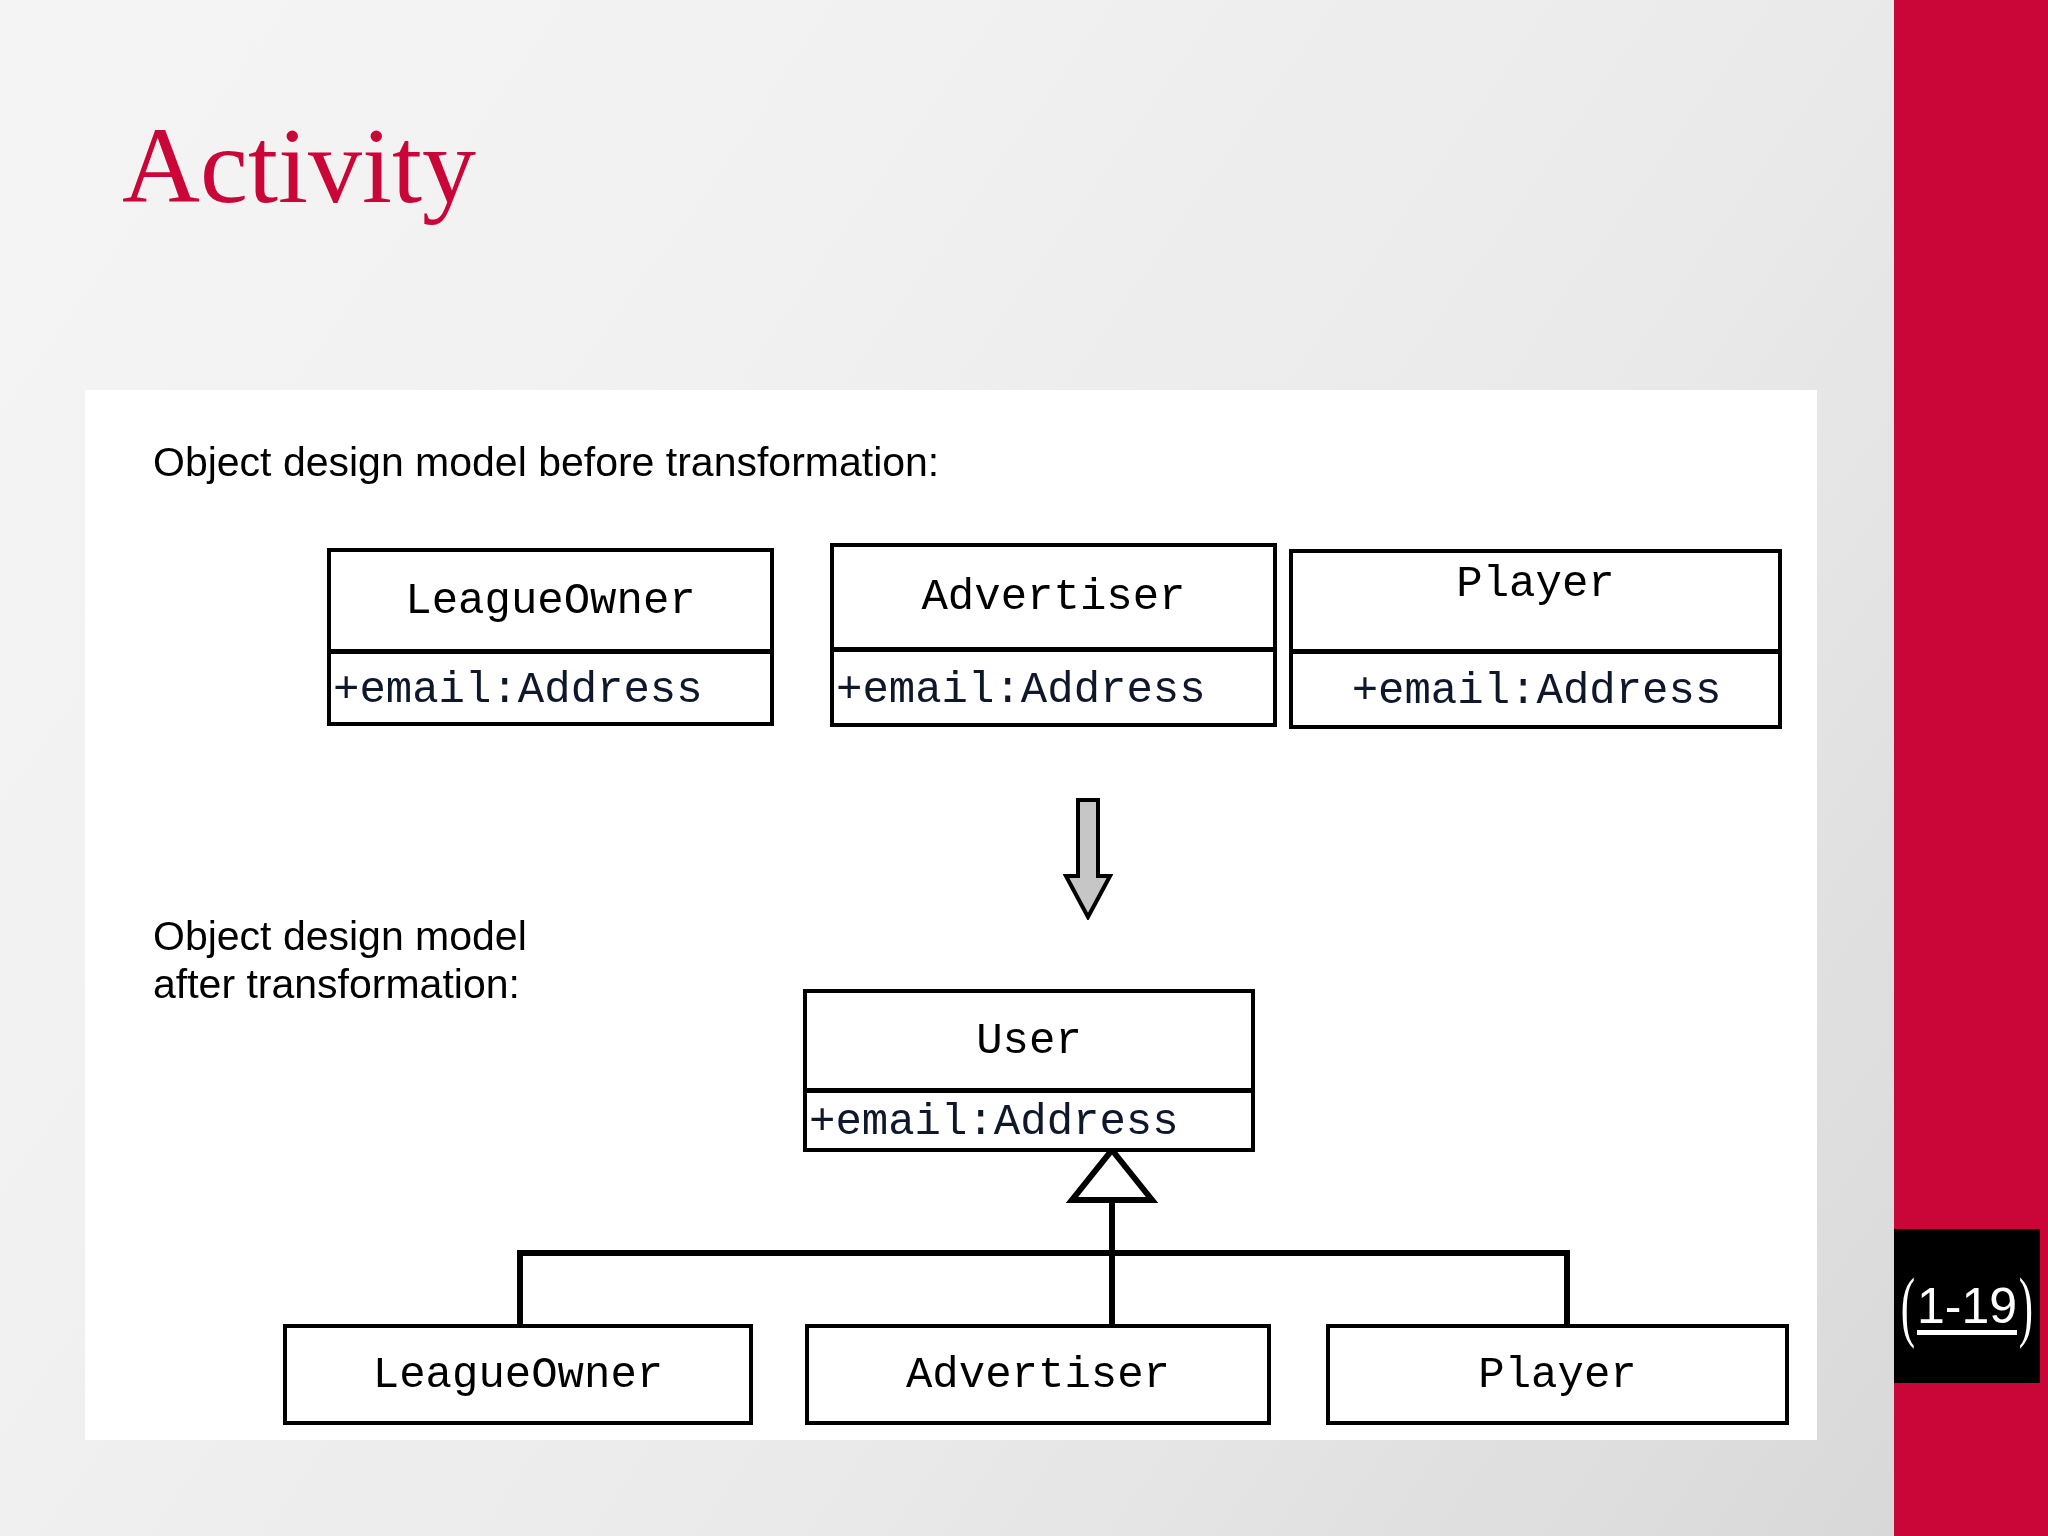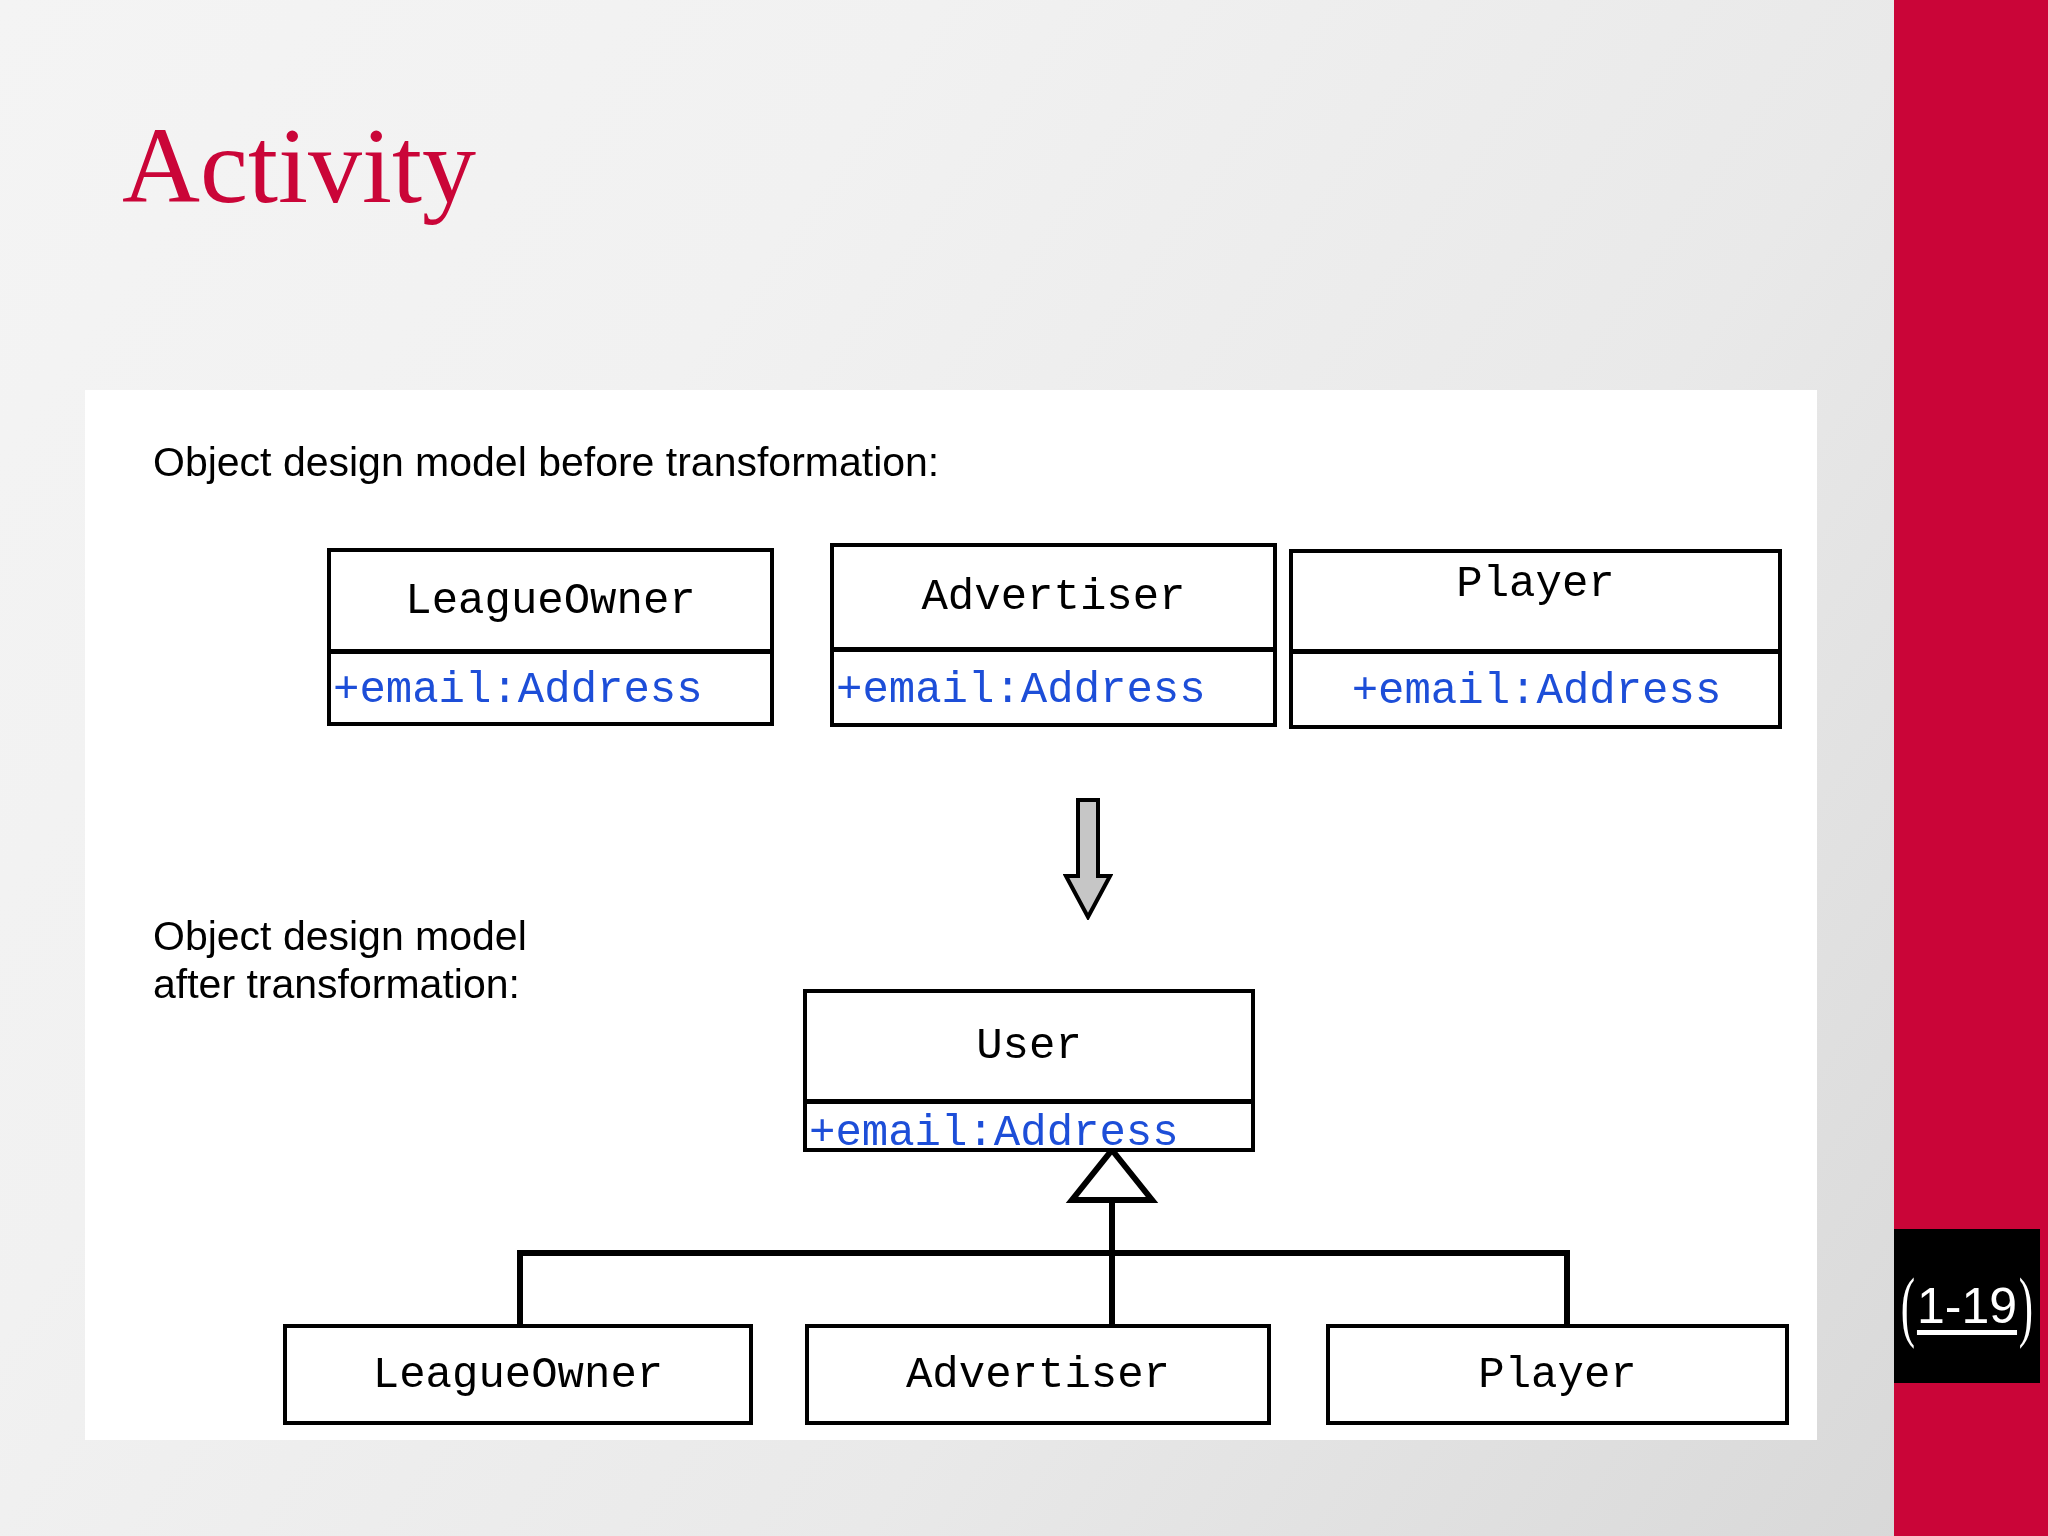--- a/index.html
+++ b/index.html
@@ -109,21 +109,21 @@
     text-align: center;
     white-space: nowrap;
     display: flex;
     align-items: center;
     justify-content: center;
     box-sizing: border-box;
   }
   .uml-attrs {
     font-family: "Liberation Mono", monospace;
     font-size: 44px;
-    color: #1d4ed8;
+    color: #0f172a;
     border-top: 5px solid #000000;
     white-space: nowrap;
     display: flex;
     align-items: center;
     box-sizing: border-box;
     padding-left: 2px;
     overflow: visible;
   }
 
   
@@ -134,21 +134,21 @@
   #box-advertiser-before  { left: 745px; top: 153px; width: 447px; height: 184px; }
   #box-advertiser-before .uml-name  { height: 100px; }
   #box-advertiser-before .uml-attrs { height: 80px; }
 
   #box-player-before      { left: 1204px; top: 159px; width: 493px; height: 180px; }
   #box-player-before .uml-name  { height: 96px; align-items: flex-start; padding-top: 6px; }
   #box-player-before .uml-attrs { height: 79px; justify-content: center; }
 
   
   #box-user { left: 718px; top: 599px; width: 452px; height: 163px; }
-  #box-user .uml-name  { height: 106px; }
+  #box-user .uml-name  { height: 95px; }
   #box-user .uml-attrs { height: 63px; }
 
   
   .uml-box-simple {
     position: absolute;
     border: 4px solid #000000;
     background: #ffffff;
     box-sizing: border-box;
     display: flex;
     align-items: center;

